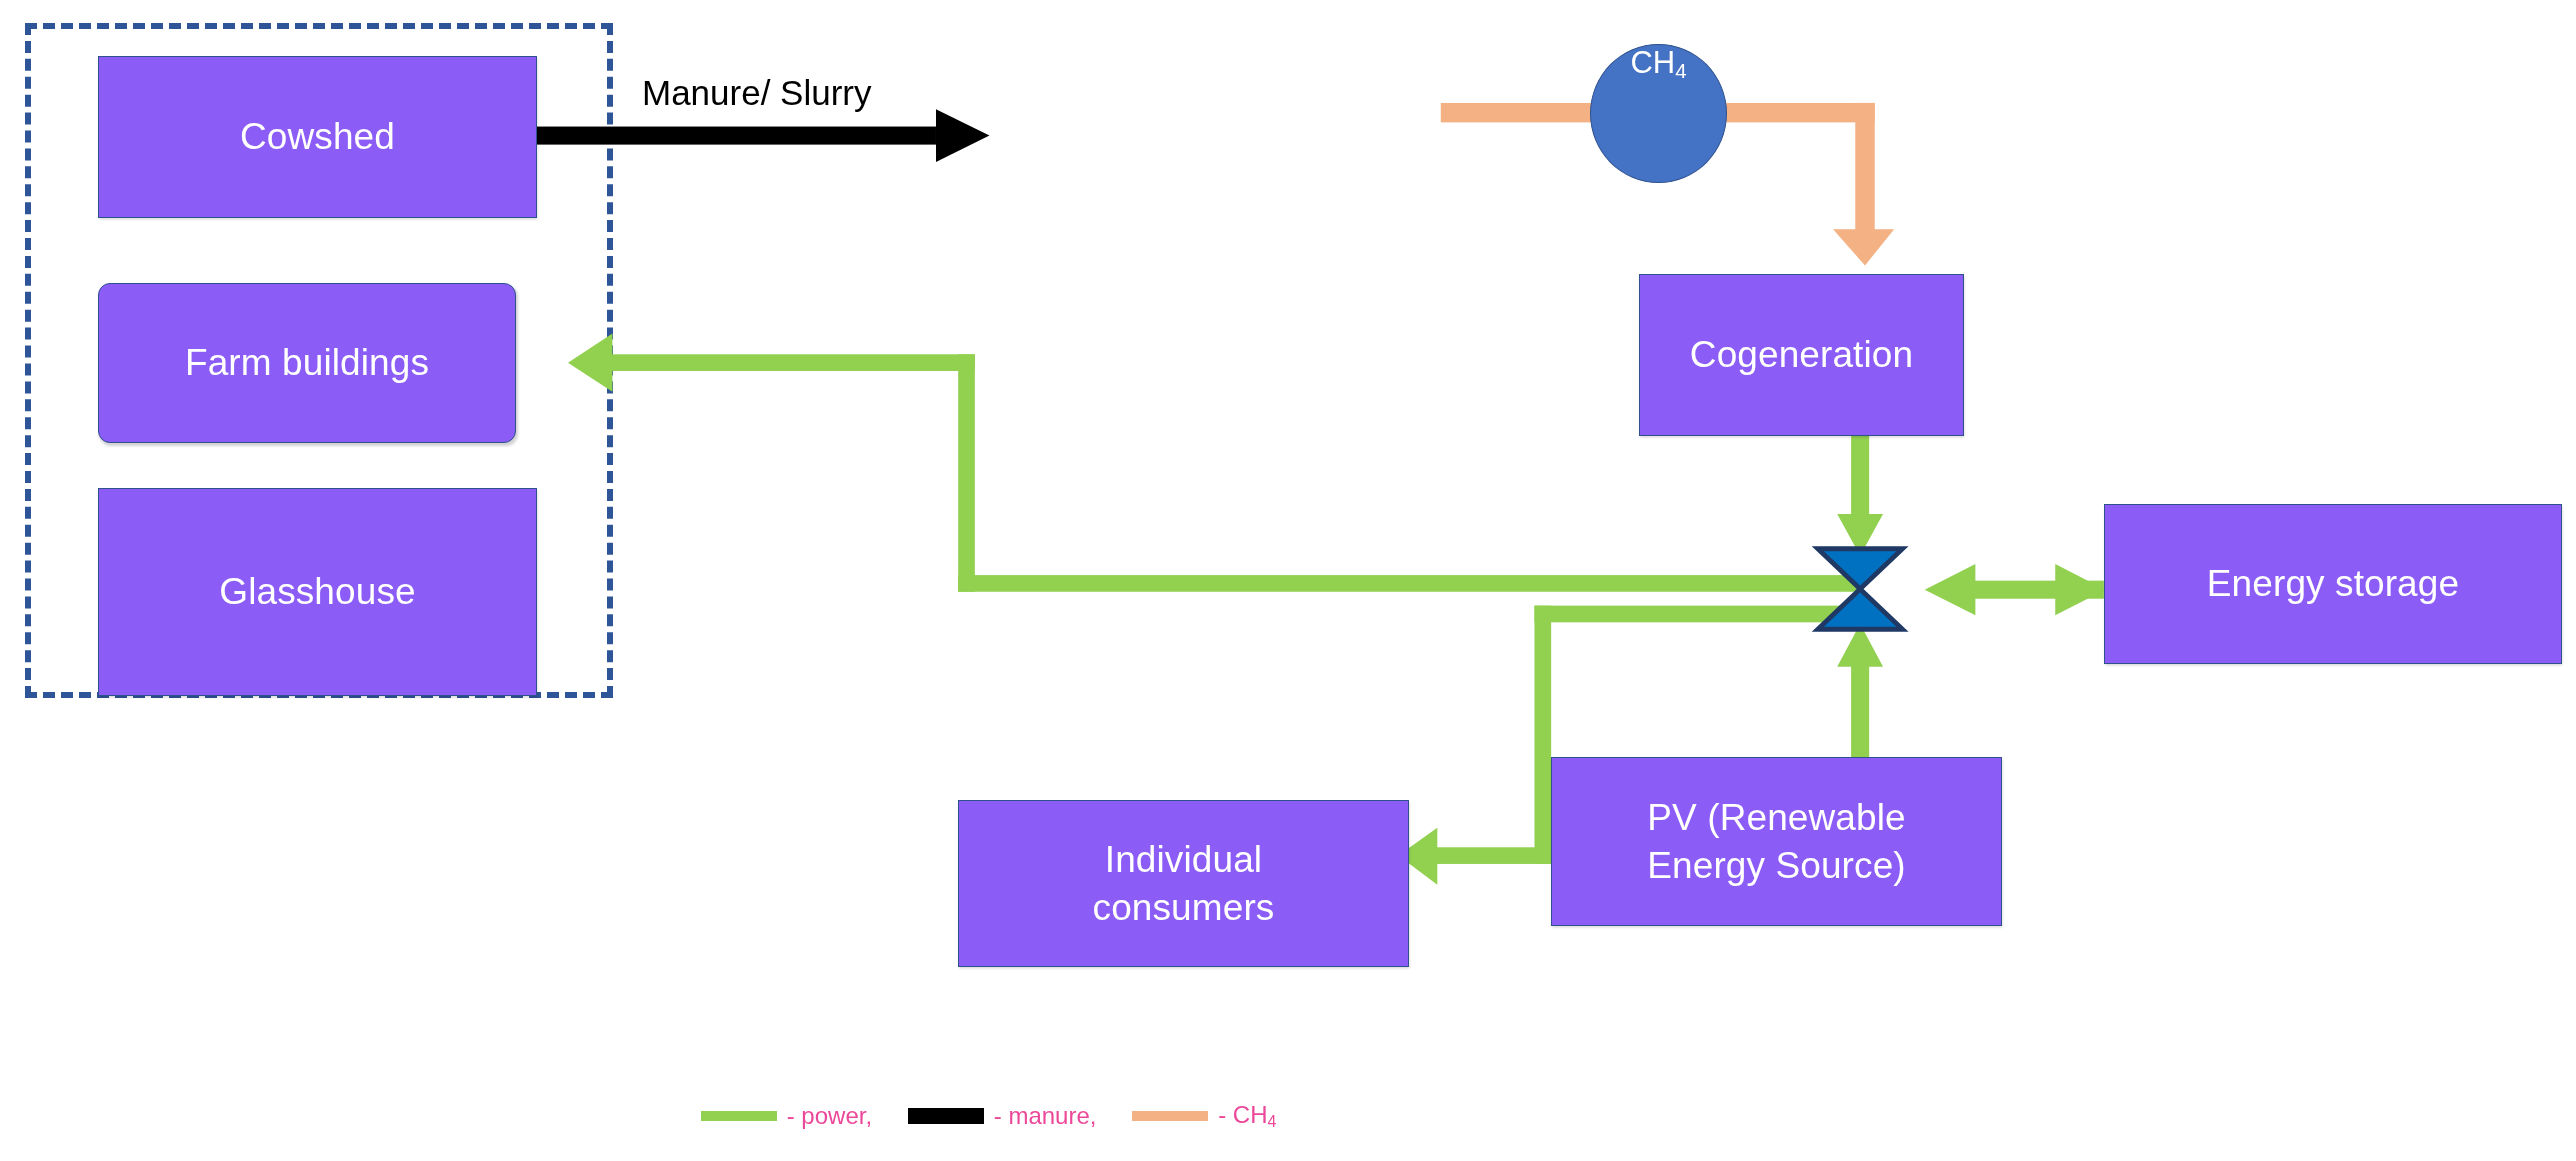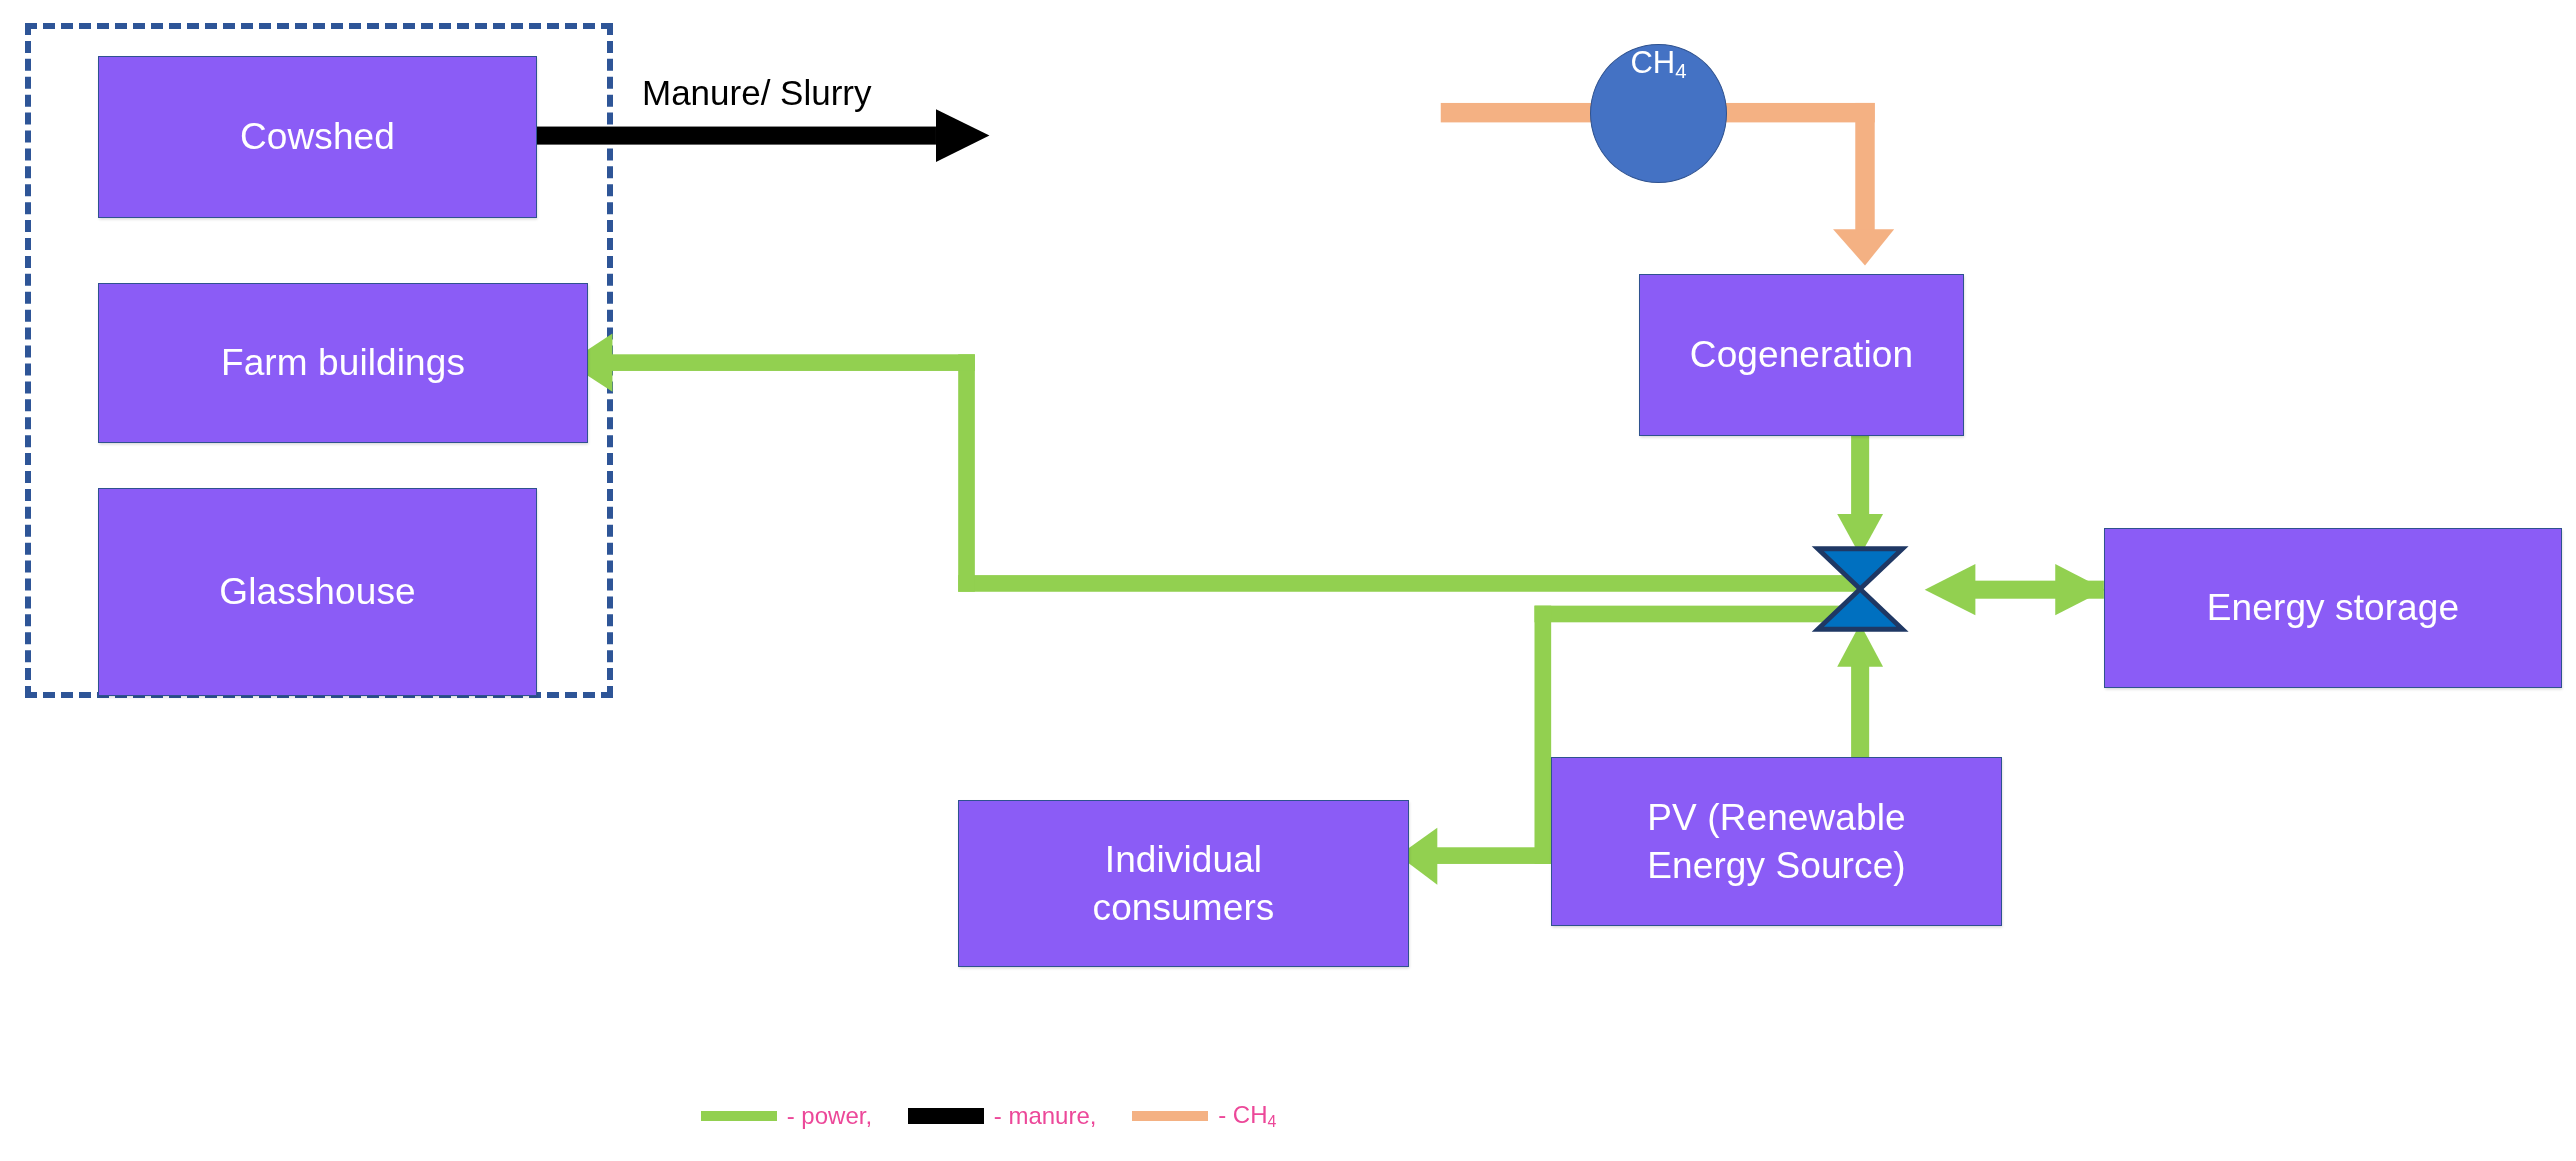--- a/index.html
+++ b/index.html
@@ -39,25 +39,25 @@
     text-align: center;
     color: #ffffff;
     font-size: 37px;
     line-height: 1.28;
     letter-spacing: 0.1px;
     box-shadow: 1.4px 2.1px 2.8px rgba(0,0,0,0.18);
   }
   .node-box .node-label { display: block; padding: 0 7px; }
 
   #box-cowshed       { left: 98px;  top: 56px;   width: 439px; height: 162px; }
-  #box-farmbuildings { left: 98px;  top: 283px;  width: 490px; height: 160px; }
+  #box-farmbuildings { left: 98px;  top: 283px;  width: 418px; height: 160px; border-radius: 12px; }
   #box-glasshouse    { left: 98px;  top: 488px;  width: 439px; height: 208px; }
   #box-biogasplant   { left: 989px; top: 56px;   width: 451px; height: 160px; }
   #box-cogeneration  { left: 1639px; top: 262px;  width: 325px; height: 162px; margin-top: 12px; }
-  #box-energystorage { left: 2104px; top: 528px;  width: 458px; height: 160px; }
+  #box-energystorage { left: 2104px; top: 504px;  width: 458px; height: 160px; }
   #box-pv            { left: 1551px; top: 757px; width: 451px; height: 169px; }
   #box-consumers     { left: 958px; top: 800px; width: 451px; height: 167px; }
 
   
   #ch4-ellipse {
     position: absolute;
     left: 1590px;
     top: 44px;
     width: 137px;
     height: 139px;

